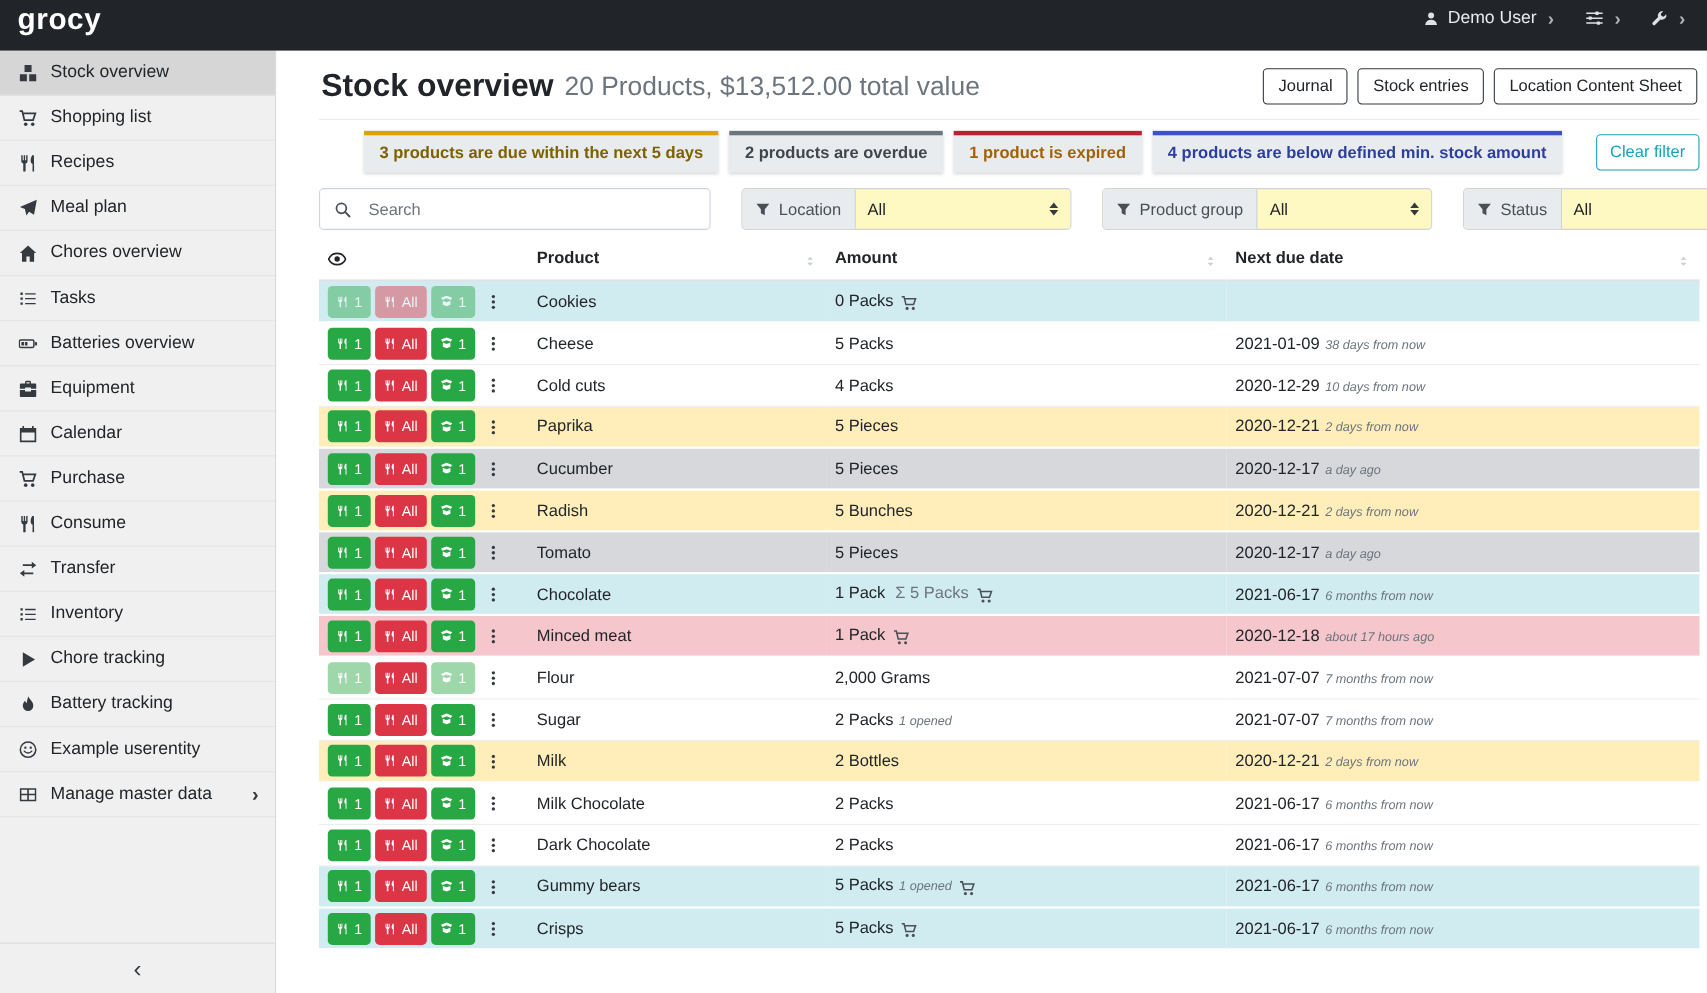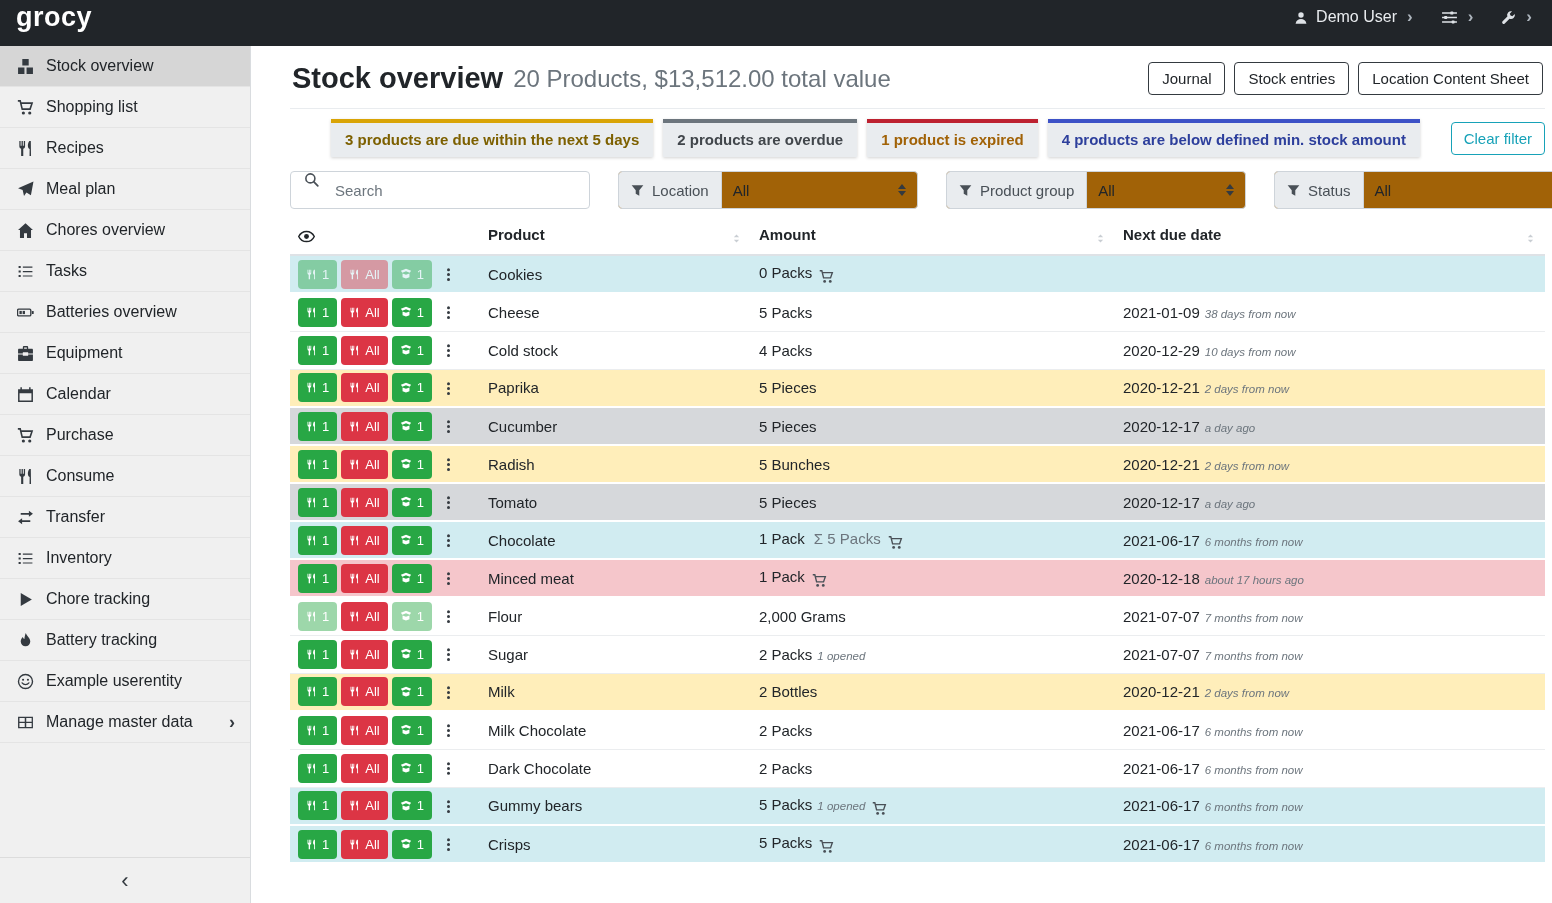--- a/index.html
+++ b/index.html
@@ -39,27 +39,27 @@
   
   .banners-row { display:flex; align-items:center; margin-top:10px; }
   .banners { display:flex; gap:10px;margin-left:41px; }
   .banner { background:#e9ecef; border-top:4px solid #999; padding:8px 14px 9px; font-size:15px; font-weight:700;
             box-shadow:0 1px 3px rgba(0,0,0,.18); white-space:nowrap; cursor:pointer; }
   .clear-filter { margin-left:auto; background:#fff; border:1px solid #17a2b8; color:#17a2b8; font-size:15px;
                   padding:7px 12px; border-radius:4px; cursor:pointer; }
 
   
   .filters { display:flex; justify-content:space-between; gap:28px; margin:14px 0 10px; }
-  .search-group { display:flex; width:300px; height:38px; border:1px solid #ced4da;
+  .search-group { display:flex; align-items:center; width:356px; height:38px; border:1px solid #ced4da;
                   border-radius:4px; background:#fff; flex:none; }
   .search-group .s-icon { width:40px; display:flex; justify-content:center; color:#495057; }
   .search-group input { flex:1; border:none; outline:none; font-size:15px; padding:0 10px 0 4px; color:#495057; background:transparent; }
   .search-group input::placeholder { color:#6c757d; opacity:1; }
   .filter-group { width:300px; height:38px; display:flex; border:1px solid #ced4da; border-radius:4px;
-                  overflow:hidden; background:#a16207; flex:none; }
+                  overflow:hidden; background:#fef9c3; flex:none; }
   .fg-label { display:flex; align-items:center; gap:8px; background:#e9ecef; padding:0 12px; font-size:15px;
               color:#495057; border-right:1px solid #ced4da; white-space:nowrap; }
   .fg-select { flex:1; display:flex; align-items:center; justify-content:space-between; padding:0 11px;
                font-size:15px; color:#212529; cursor:pointer; }
   .fg-caret { display:flex; flex-direction:column; gap:2px; }
   .fg-caret i { width:0; height:0; border-left:4px solid transparent; border-right:4px solid transparent; display:block; }
   .fg-caret .up { border-bottom:5px solid #343a40; }
   .fg-caret .down { border-top:5px solid #343a40; }
 
   
@@ -479,21 +479,21 @@
                   </svg>
                   <span>1</span>
                 </button>
                 <button class="dots-btn"><svg class="svg-ic" width="15" height="15" viewBox="0 0 16 16" fill="currentColor">
                     <circle cx="8" cy="2.8" r="1.6"></circle>
                     <circle cx="8" cy="8" r="1.6"></circle>
                     <circle cx="8" cy="13.2" r="1.6"></circle>
                   </svg></button>
               </div>
             </td>
-            <td>Cold stock</td>
+            <td>Cold cuts</td>
             <td><span class="amt">4 Packs</span></td>
             <td><span class="due-date">2020-12-29</span><span class="due-rel">10 days from now</span></td>
           </tr>
           <tr class="row-warning">
             <td class="col-actions">
               <div class="actions-wrap">
                 <button class="row-btn btn-green">
                   <svg class="svg-ic" width="11" height="11" viewBox="0 0 16 16" fill="currentColor">
                     <path d="M2.2 1h1.2v4.3h.9V1h1.2v4.3h.9V1h1.2v5a2.3 2.3 0 0 1-1.7 2.2V15H3.9V8.2A2.3 2.3 0 0 1 2.2 6Z"></path>
                     <path d="M11.6 1c-1.3 1.9-1.8 4.4-1 6.4.2.6.7 1 1.3 1.1L11.8 15h1.4L13 1Z"></path>

